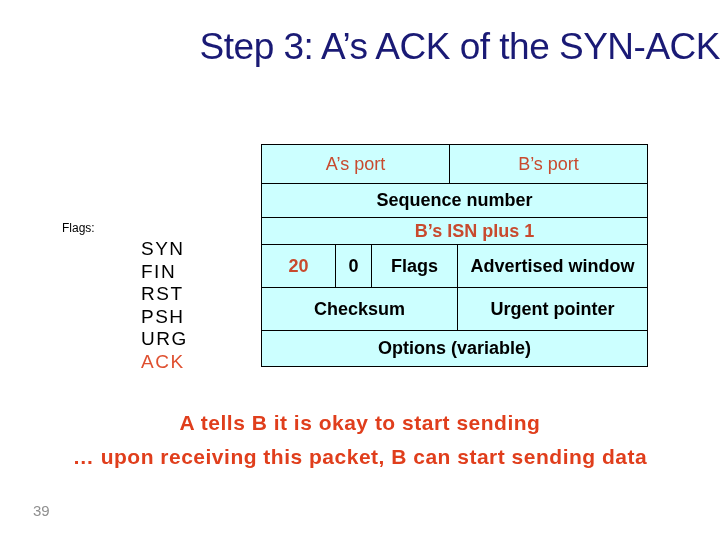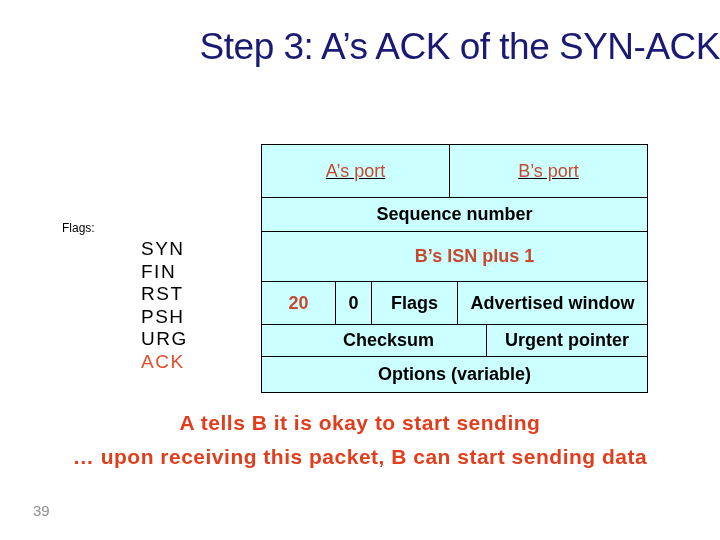--- a/index.html
+++ b/index.html
@@ -76,25 +76,25 @@
     align-items: center;
     justify-content: center;
     text-align: center;
     color: #000;
     overflow: hidden;
   }
   .pkt-cell + .pkt-cell { border-left: 1.5px solid #000; }
   .pkt-cell.grow { flex: 1; }
   .pkt-cell.accent { color: var(--accent_table); }
 
-  .h40 { height: 54px; text-decoration: underline; }
+  .h40 { height: 40px; }
   .h36 { height: 36px; }
-  .h35 { height: 51px; padding-left: 40px; }
+  .h35 { height: 28px; padding-left: 40px; }
   .h45 { height: 45px; }
-  .h43 { height: 33px; padding-left: 29px; }
+  .h43 { height: 44px; }
   .h37 { height: 37px; }
 
   .w187 { width: 187px; }
   .w73  { width: 73px; }
   .w36  { width: 36px; }
   .w86  { width: 86px; }
   .w195 { width: 195px; }
 
   
   .footer-text {

